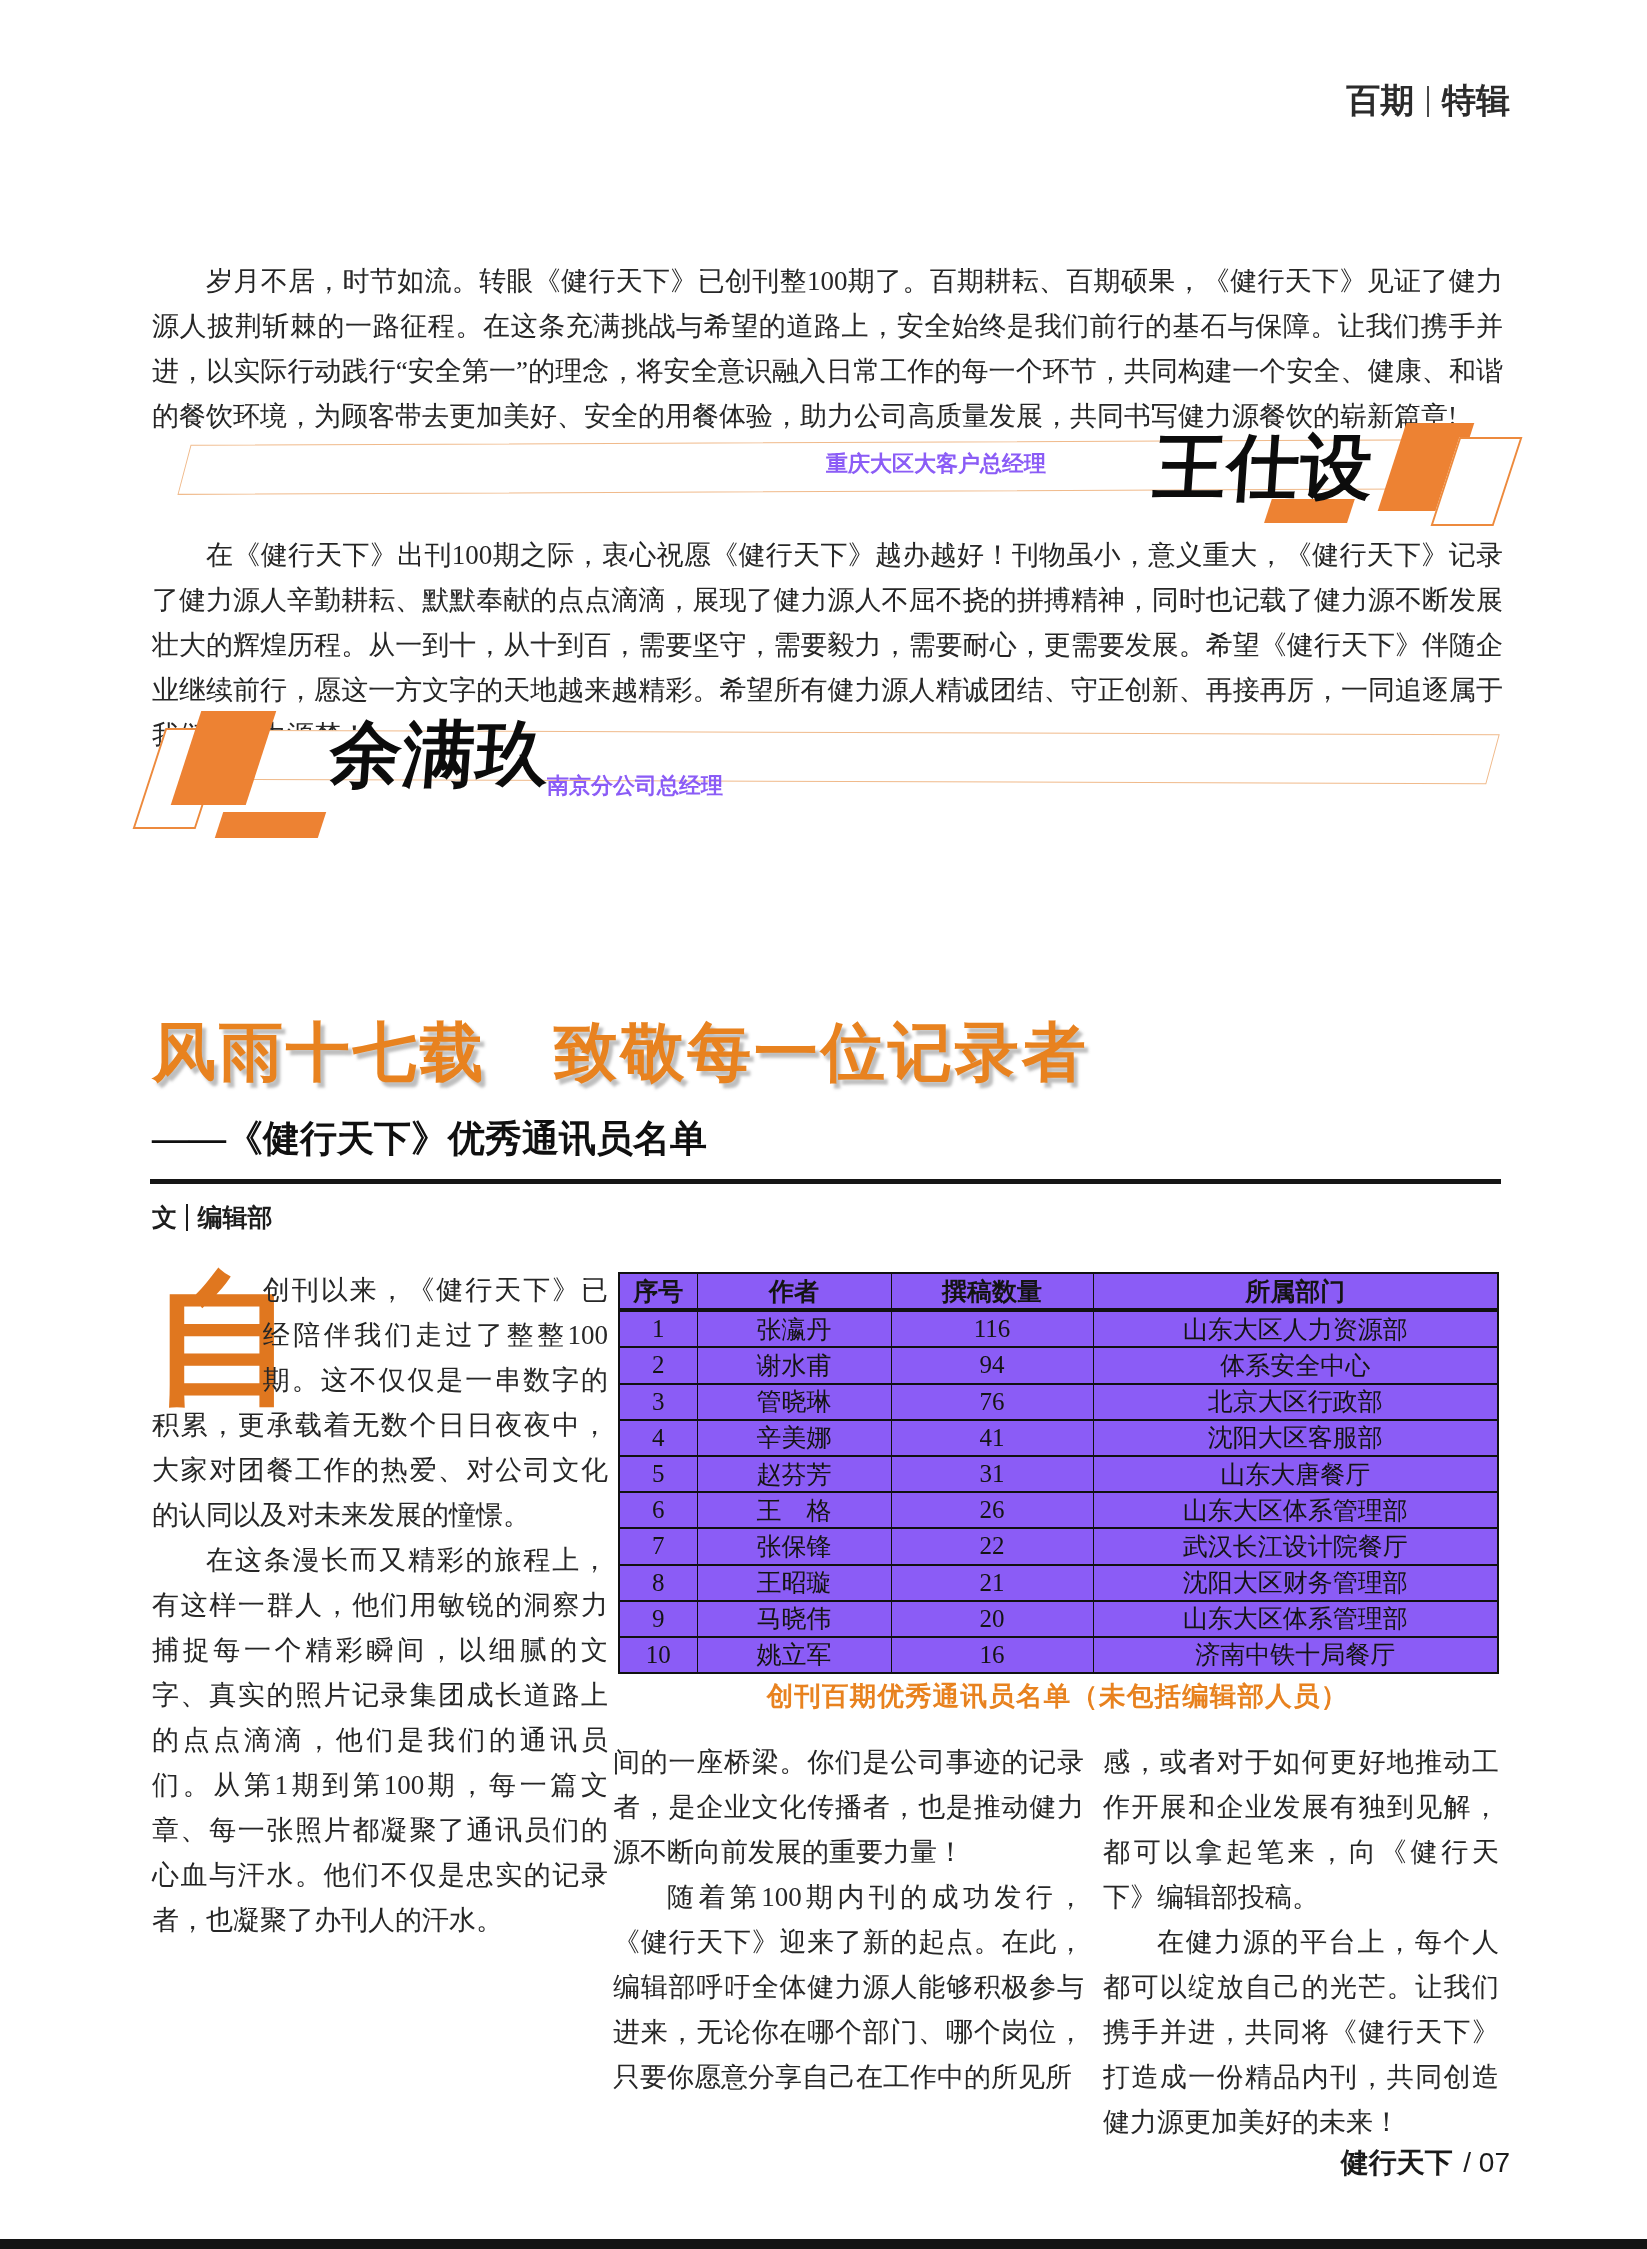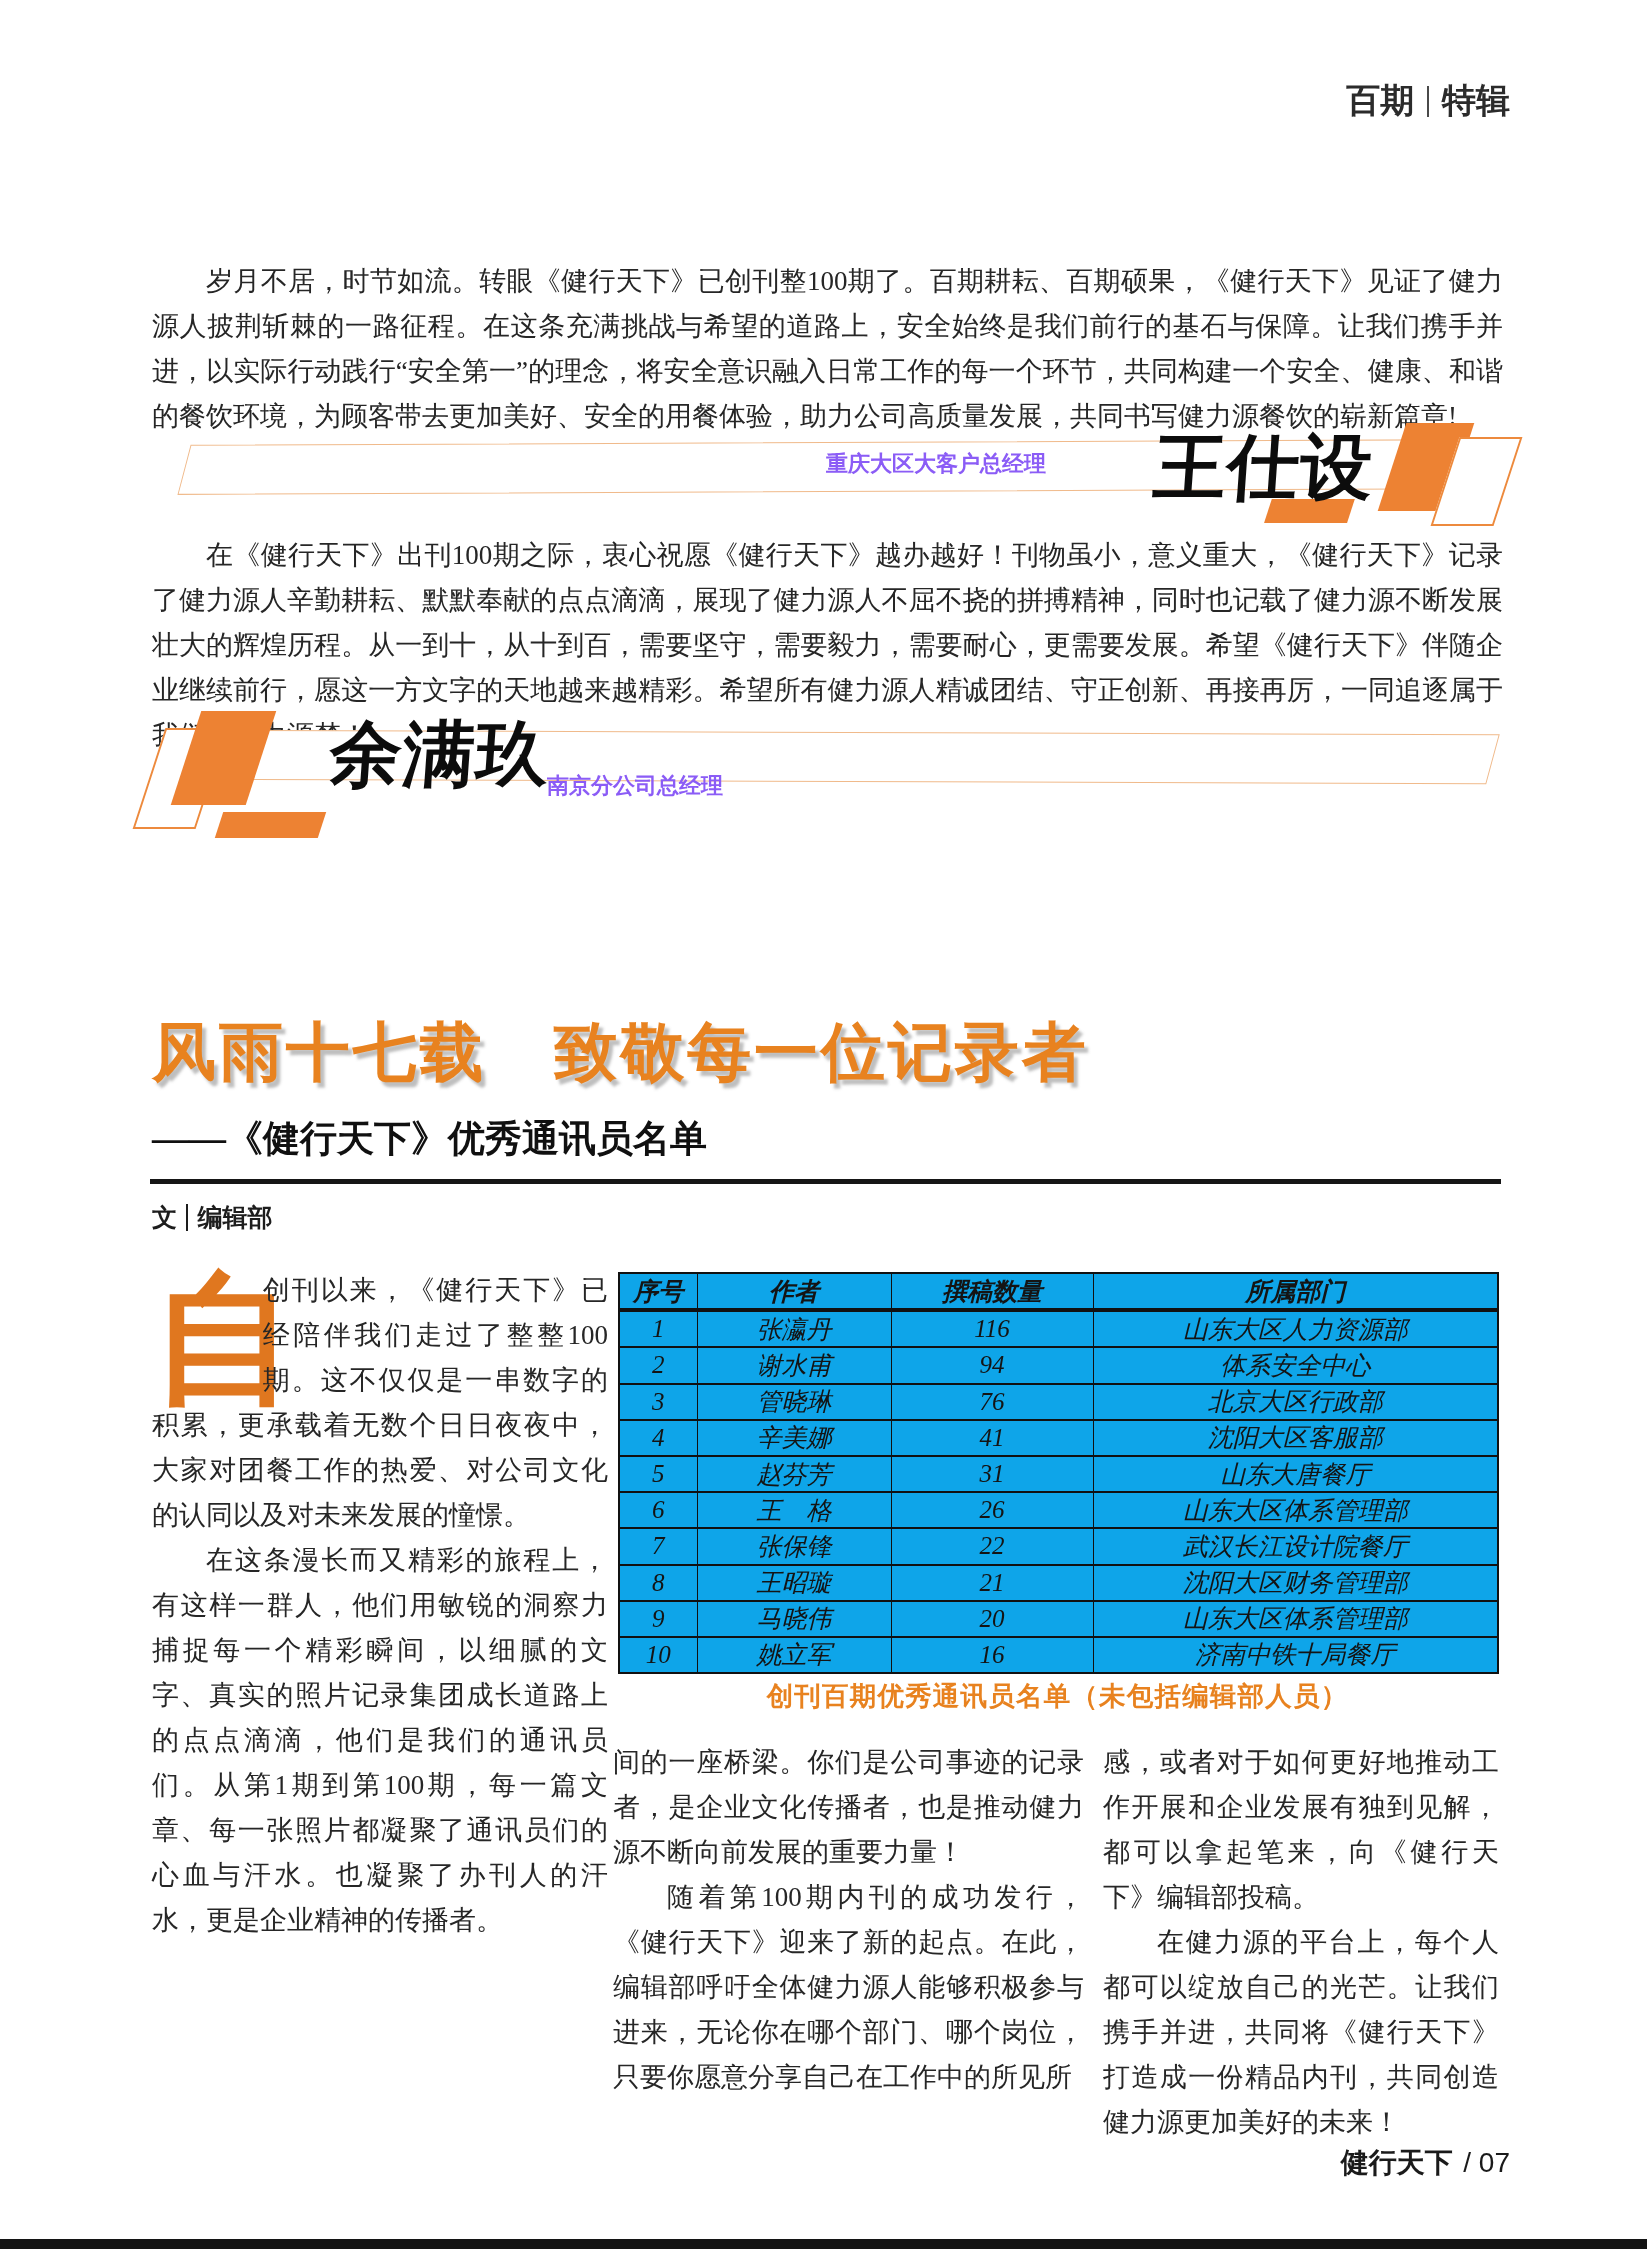--- a/index.html
+++ b/index.html
@@ -35,21 +35,21 @@
   .byline{display:flex;align-items:center;gap:9.4px;
     font-family:"Liberation Sans", sans-serif;font-size:25px;font-weight:600;color:#1d1d1d;}
   .byline .vdiv{width:1.8px;height:27px;background:#1d1d1d;}
 
   
   .dropcap{float:left;width:99px;font-size:144px;line-height:125px;margin:9.4px 11.8px 0 0;
     color:#e0771f;font-weight:700;font-family:"Liberation Serif", serif;}
 
   
   table.roster{border-collapse:collapse;width:879px;table-layout:fixed;
-    font-size:25px;color:#141414;background:#0ea5e9;border:2.9px solid #111;font-style:italic;}
+    font-size:25px;color:#141414;background:#8b5cf6;border:2.9px solid #111;}
   table.roster th, table.roster td{border-left:1.8px solid #111;border-right:1.8px solid #111;
     border-top:2.9px solid #111;border-bottom:2.9px solid #111;
     height:31px;padding:0.6px 2.4px;text-align:center;font-weight:400;overflow:hidden;white-space:nowrap;}
   table.roster th{font-weight:600;border-bottom:4.1px solid #111;}
   .caption{font-family:"Liberation Sans", sans-serif;font-weight:800;font-size:26.5px;
     color:#e8821f;text-align:center;letter-spacing:1.2px;white-space:nowrap;}
 
   
   .footer{display:flex;align-items:baseline;gap:10.6px;font-family:"Liberation Sans", sans-serif;
     font-size:28px;color:#1a1a1a;}
@@ -99,21 +99,21 @@
   <div class="abs rule" style="left:150px;top:1179px;width:1351px;"></div>
   <div class="abs byline" style="left:152px;top:1201px;">
     <span>文</span>
     <span class="vdiv"></span>
     <span>编辑部</span>
   </div>
 
   <div class="abs body-text" style="left:152px;top:1268px;width:456px;">
     <span class="dropcap">自</span>
     <p class="noindent">创刊以来，《健行天下》已经陪伴我们走过了整整100期。这不仅仅是一串数字的积累，更承载着无数个日日夜夜中，大家对团餐工作的热爱、对公司文化的认同以及对未来发展的憧憬。</p>
-    <p>在这条漫长而又精彩的旅程上，有这样一群人，他们用敏锐的洞察力捕捉每一个精彩瞬间，以细腻的文字、真实的照片记录集团成长道路上的点点滴滴，他们是我们的通讯员们。从第1期到第100期，每一篇文章、每一张照片都凝聚了通讯员们的心血与汗水。也凝聚了办刊人的汗水，更是企业精神的传播者。</p>
+    <p>在这条漫长而又精彩的旅程上，有这样一群人，他们用敏锐的洞察力捕捉每一个精彩瞬间，以细腻的文字、真实的照片记录集团成长道路上的点点滴滴，他们是我们的通讯员们。从第1期到第100期，每一篇文章、每一张照片都凝聚了通讯员们的心血与汗水。他们不仅是忠实的记录者，也凝聚了办刊人的汗水。</p>
   </div>
 
   <table class="roster abs" style="left:618px;top:1272px;">
     <colgroup>
       <col style="width:78px;">
         <col style="width:194px;">
         <col style="width:202px;">
         <col style="width:405px;">
     </colgroup>
     <thead>

